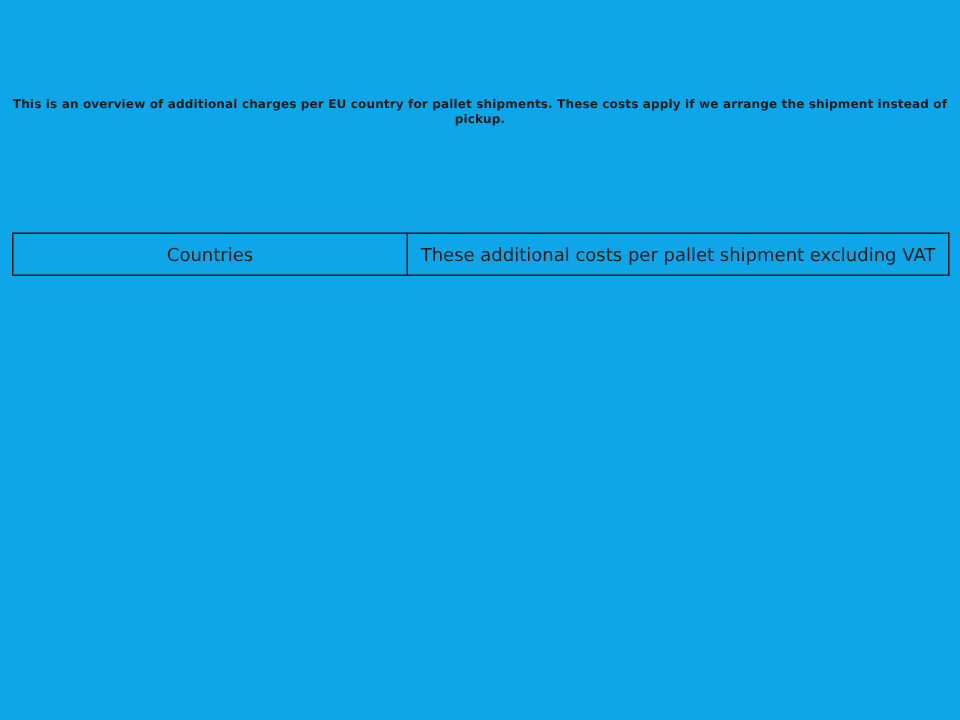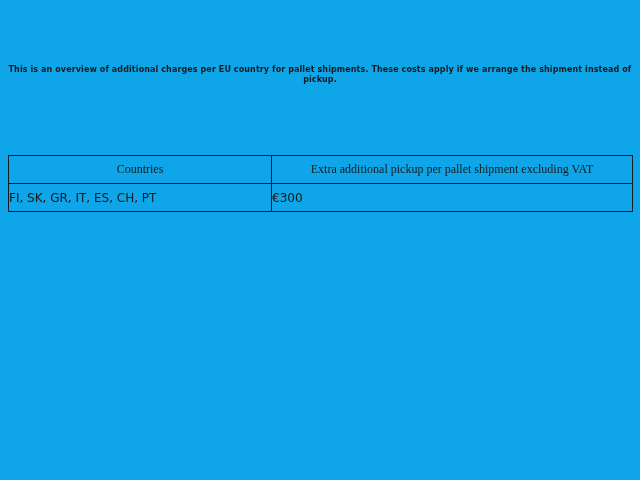--- a/index.html
+++ b/index.html
@@ -45,21 +45,20 @@
     font-size: 12px;
     font-weight: normal;
     color: #1a1a1a;
     padding: 0;
     vertical-align: middle;
     white-space: nowrap;
     overflow: hidden;
   }
   table.charges-table th {
     text-align: center;
-    font-family: Liberation Serif, serif;
   }
   td.cell-countries {
     text-align: left;
     padding-left: 25px;
   }
   td.cell-cost {
     text-align: left;
     padding-left: 32px;
   }
 </style>
@@ -71,24 +70,20 @@
   <div class="intro">This is an overview of additional charges per EU country for pallet shipments. These costs apply if we arrange the shipment instead of pickup.</div>
 
   <table class="charges-table">
     <colgroup>
       <col class="col-countries">
       <col class="col-cost">
     </colgroup>
     <thead>
       <tr>
         <th>Countries</th>
-        <th>Extra additional pickup per pallet shipment excluding VAT</th>
+        <th>These additional costs per pallet shipment excluding VAT</th>
       </tr>
     </thead>
     <tbody>
-      <tr>
-        <td class="cell-countries">FI, SK, GR, IT, ES, CH, PT</td>
-        <td class="cell-cost">€300</td>
-      </tr>
     </tbody>
   </table>
 
 </div>
 
 </body></html>

